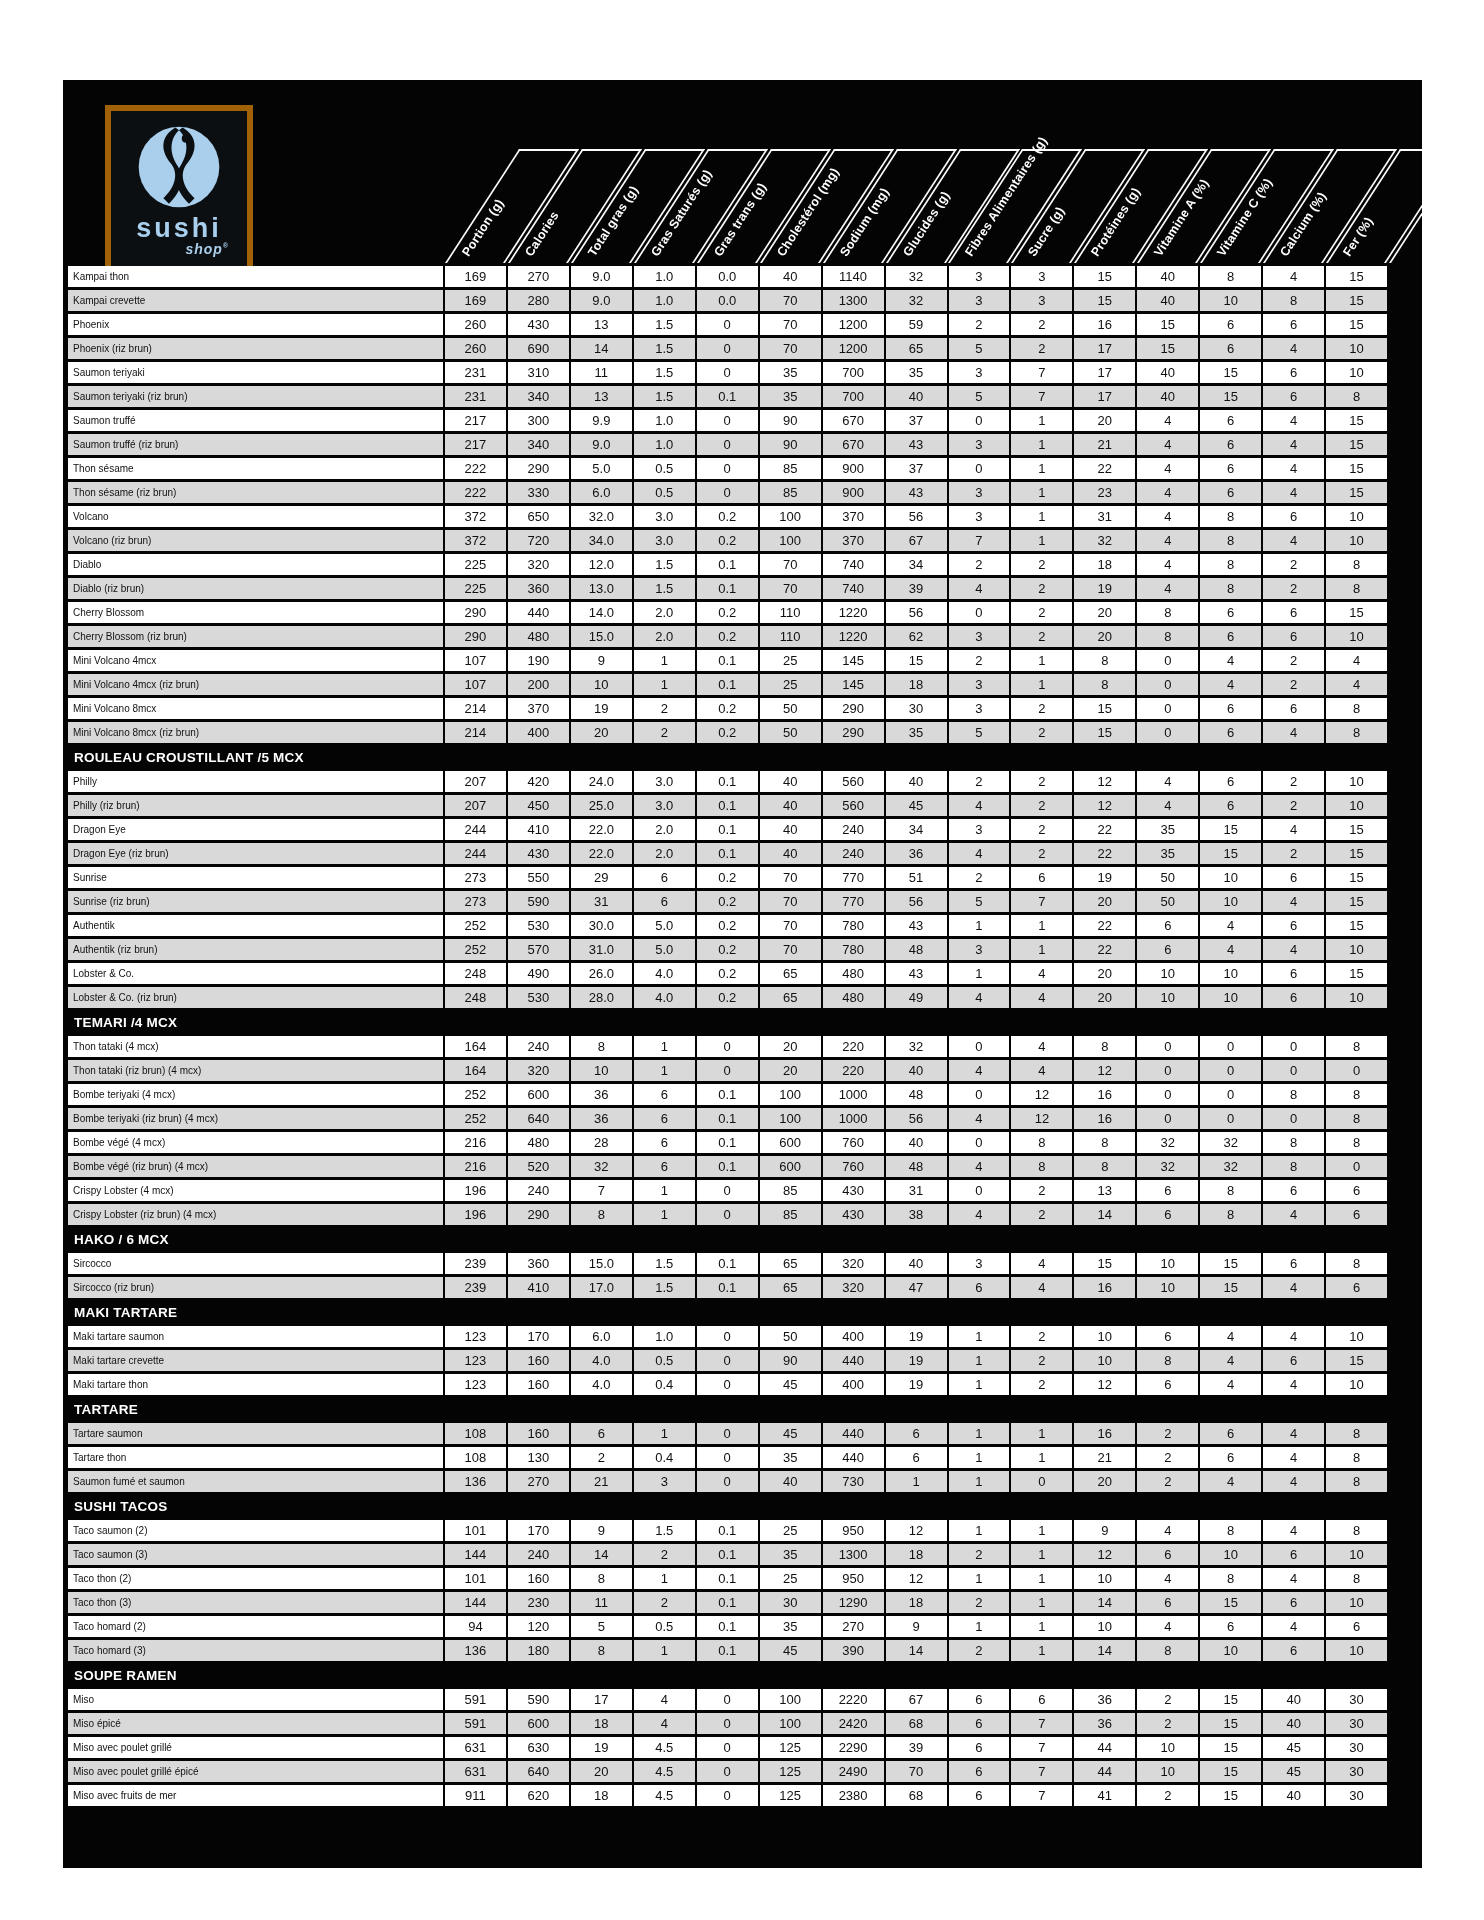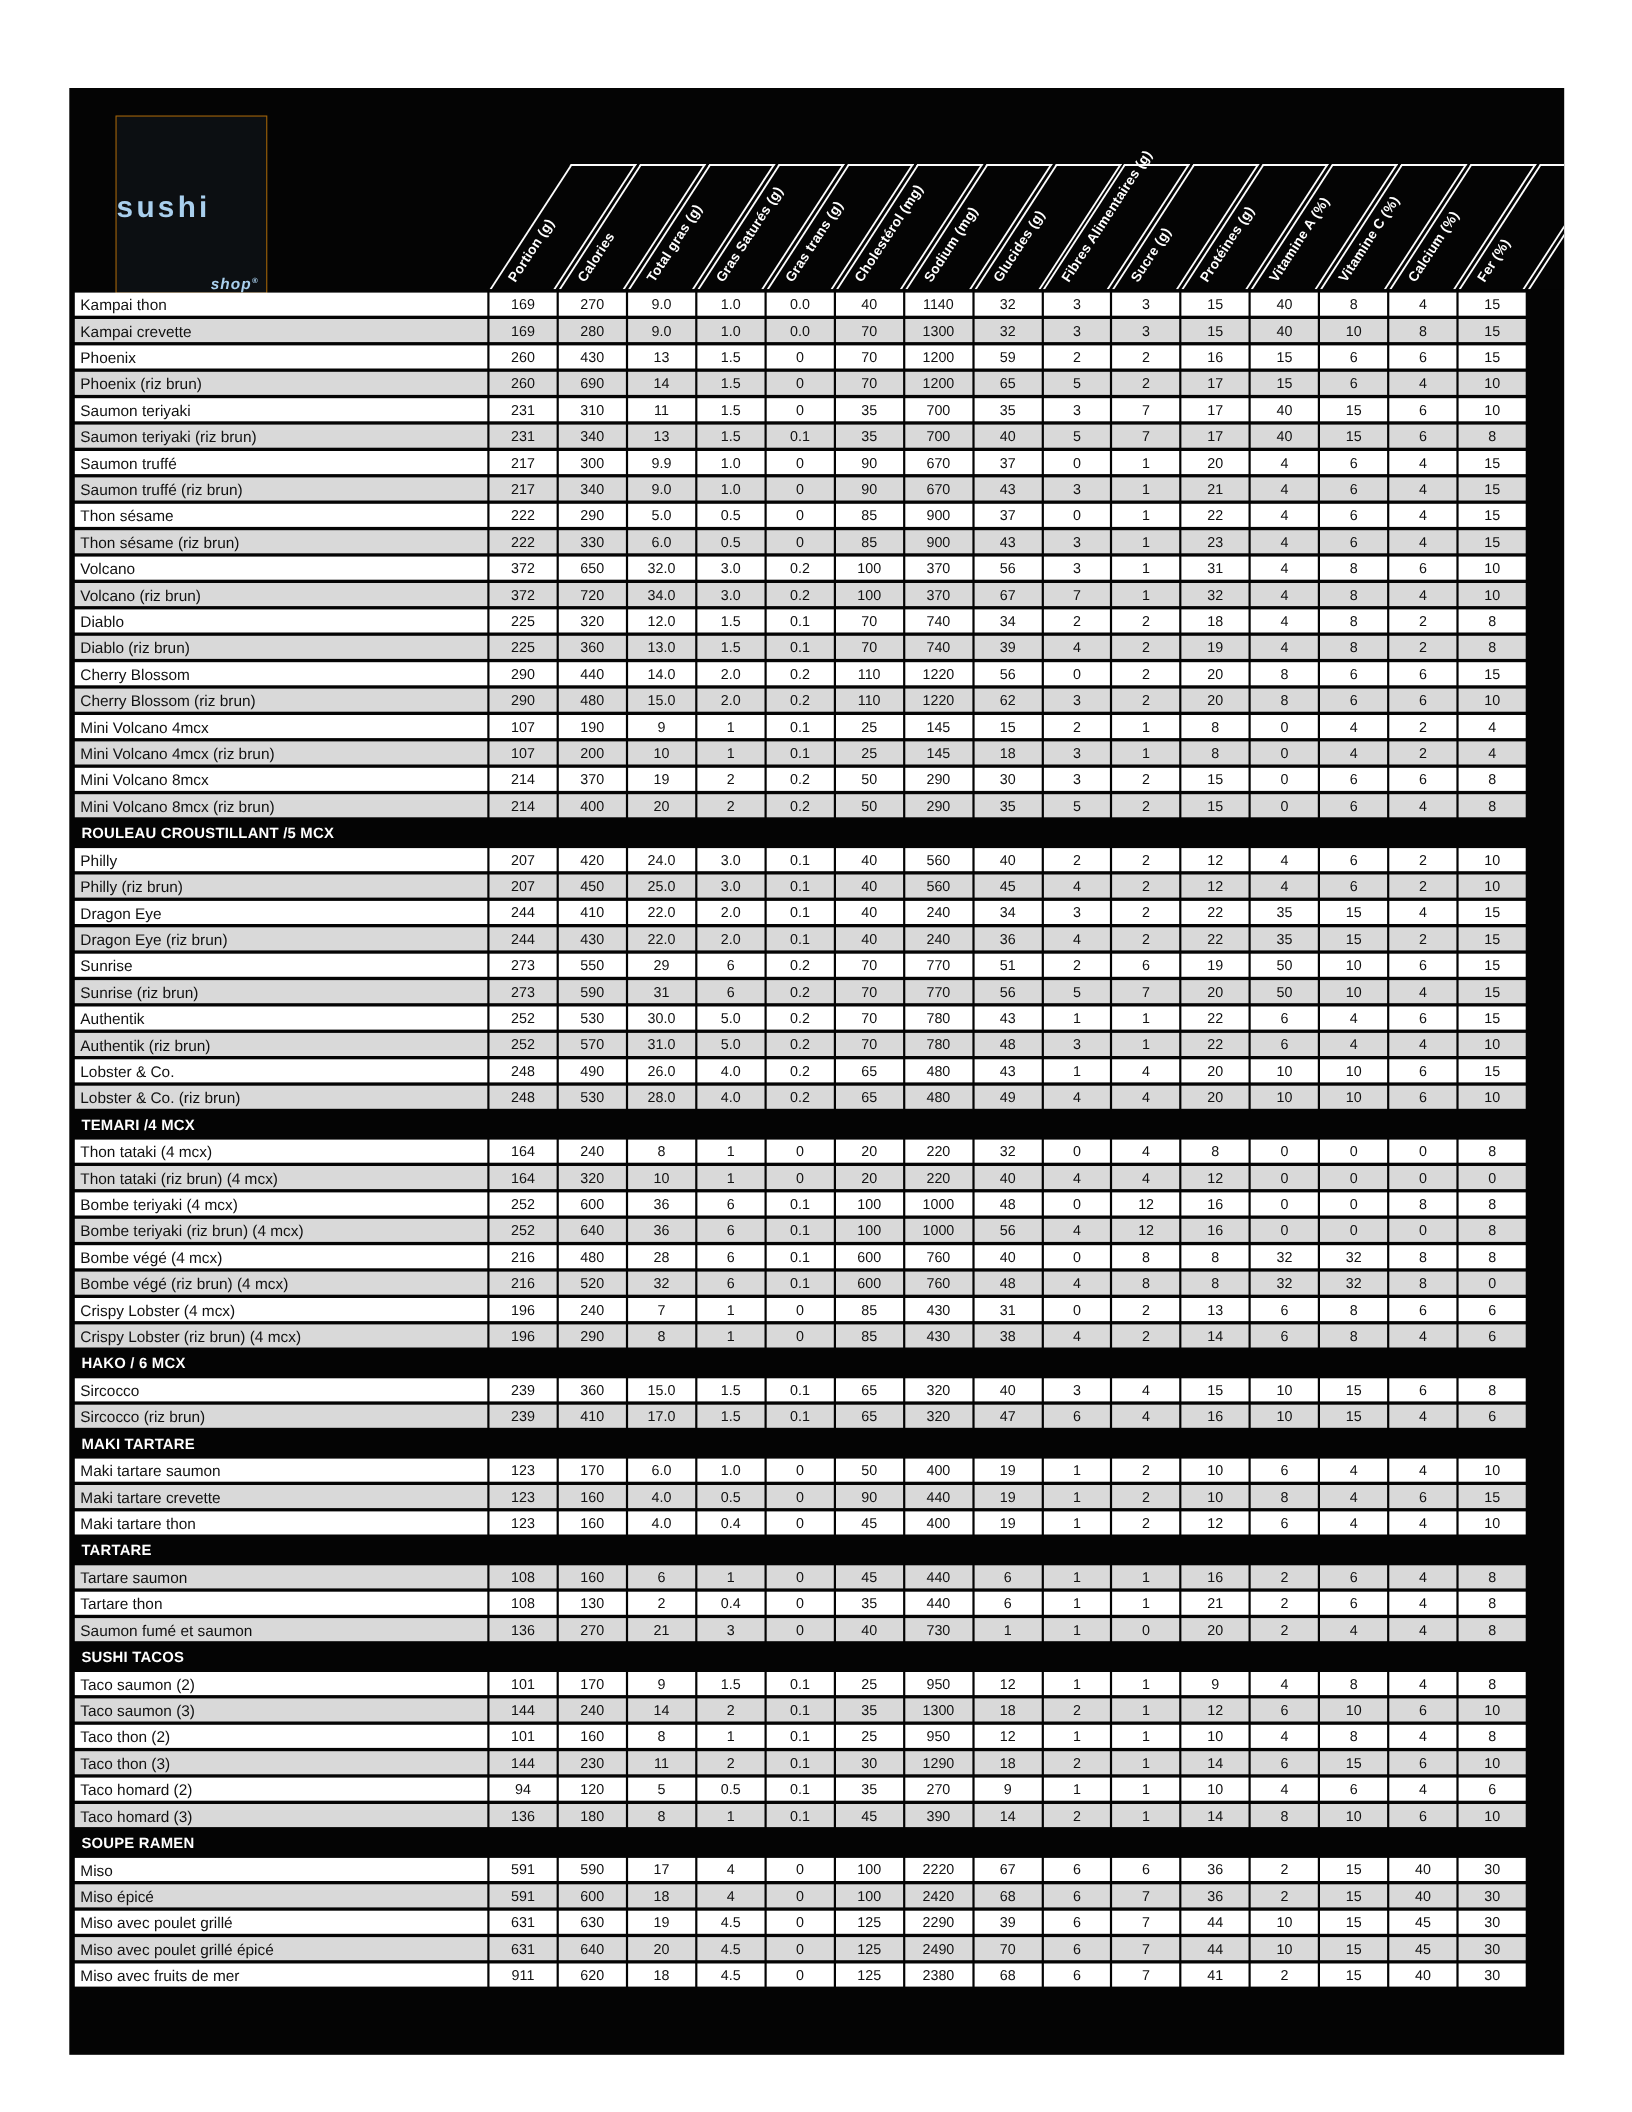--- a/index.html
+++ b/index.html
@@ -1,28 +1,28 @@
 <!DOCTYPE html>
 <html><head>
 <meta charset="utf-8">
 <style>
   html,body{margin:0;padding:0;background:#ffffff;}
   body{width:1484px;height:1920px;position:relative;font-family:"Liberation Sans",sans-serif;}
   .frame{position:absolute;left:63px;top:80px;width:1359px;height:1788px;background:#040404;overflow:hidden;}
-  .logo-box{position:absolute;left:42px;top:25px;width:136px;height:160px;background:#0c0f12;border:1px solid #a16207;display:flex;flex-direction:row;align-items:center;}
+  .logo-box{position:absolute;left:42px;top:25px;width:136px;height:160px;background:#0c0f12;border:6px solid #a16207;display:flex;flex-direction:column;align-items:center;}
   .logo-mark{margin-top:12px;}
   .brand{color:#a9cfed;font-weight:bold;font-size:27px;letter-spacing:3px;line-height:1;margin-top:4px;}
   .brand-sub{color:#a9cfed;font-style:italic;font-weight:bold;font-size:14px;letter-spacing:1px;align-self:flex-end;margin-right:18px;line-height:1.1;}
   .brand-sub sup{font-size:7px;}
   .header-area{position:absolute;left:0;top:0;width:100%;height:183px;overflow:hidden;}
   .band{position:absolute;bottom:0;height:112px;width:56px;background:#040404;border-left:2px solid #fdfdfd;border-right:2px solid #fdfdfd;border-top:2px solid #fdfdfd;transform:skewX(-33deg);transform-origin:bottom left;}
   .band-label{position:absolute;bottom:4px;color:#ffffff;font-weight:bold;font-size:12.5px;white-space:nowrap;transform:rotate(-57deg);transform-origin:left bottom;letter-spacing:.2px;}
   .table-wrap{position:absolute;left:5px;top:183px;width:1319px;}
   .trow{display:flex;gap:2px;height:21px;margin-top:3px;}
-  .trow .name{flex:0 0 375px;background:#ffffff;display:flex;align-items:center;padding-left:5px;box-sizing:border-box;font-size:14px;color:#111;white-space:nowrap;overflow:hidden;}
+  .trow .name{flex:0 0 375px;background:#ffffff;display:flex;align-items:center;padding-left:5px;box-sizing:border-box;font-size:10px;color:#111;white-space:nowrap;overflow:hidden;}
   .trow .num{flex:1;background:#ffffff;display:flex;align-items:center;justify-content:center;font-size:13px;color:#111;}
   .trow.alt .name,.trow.alt .num{background:#d9d9d9;}
   .sec{height:21px;margin-top:4px;margin-bottom:1px;display:flex;align-items:center;color:#ffffff;font-weight:bold;font-size:13.5px;letter-spacing:.2px;padding-left:6px;text-transform:uppercase;}
 </style>
 </head>
 <body>
 
 <div class="frame">
 
   <div class="logo-box">

